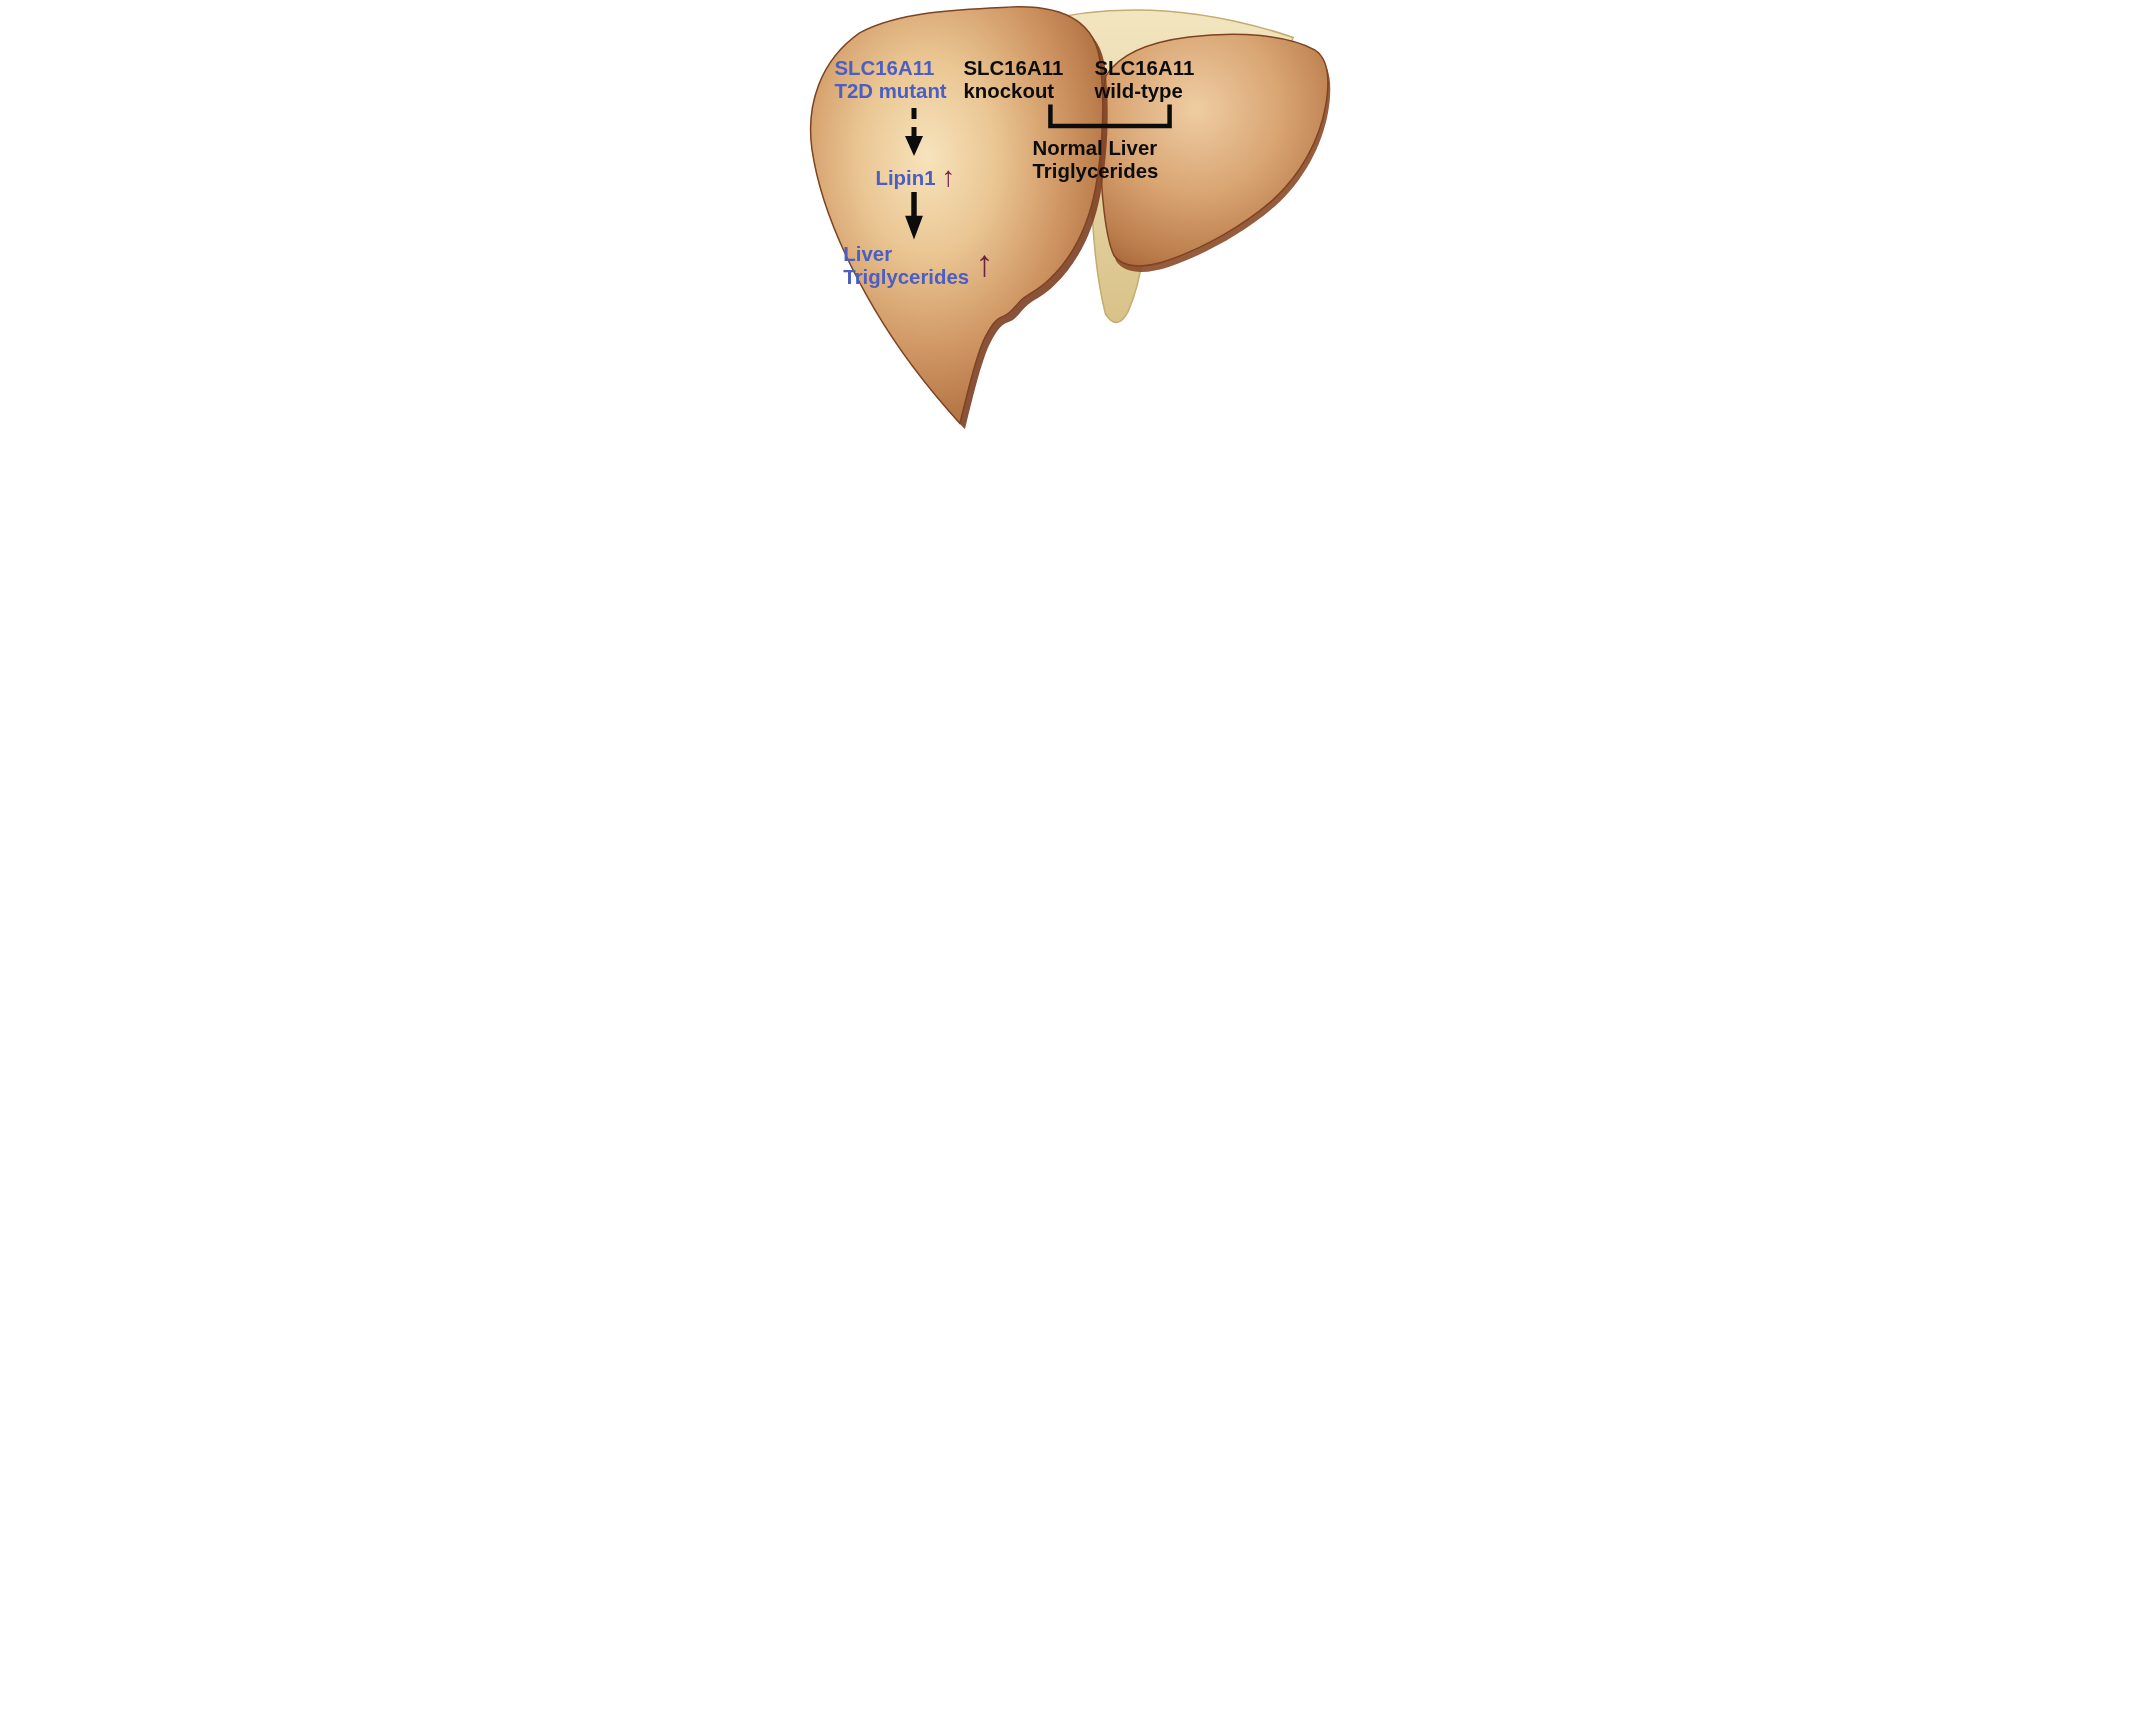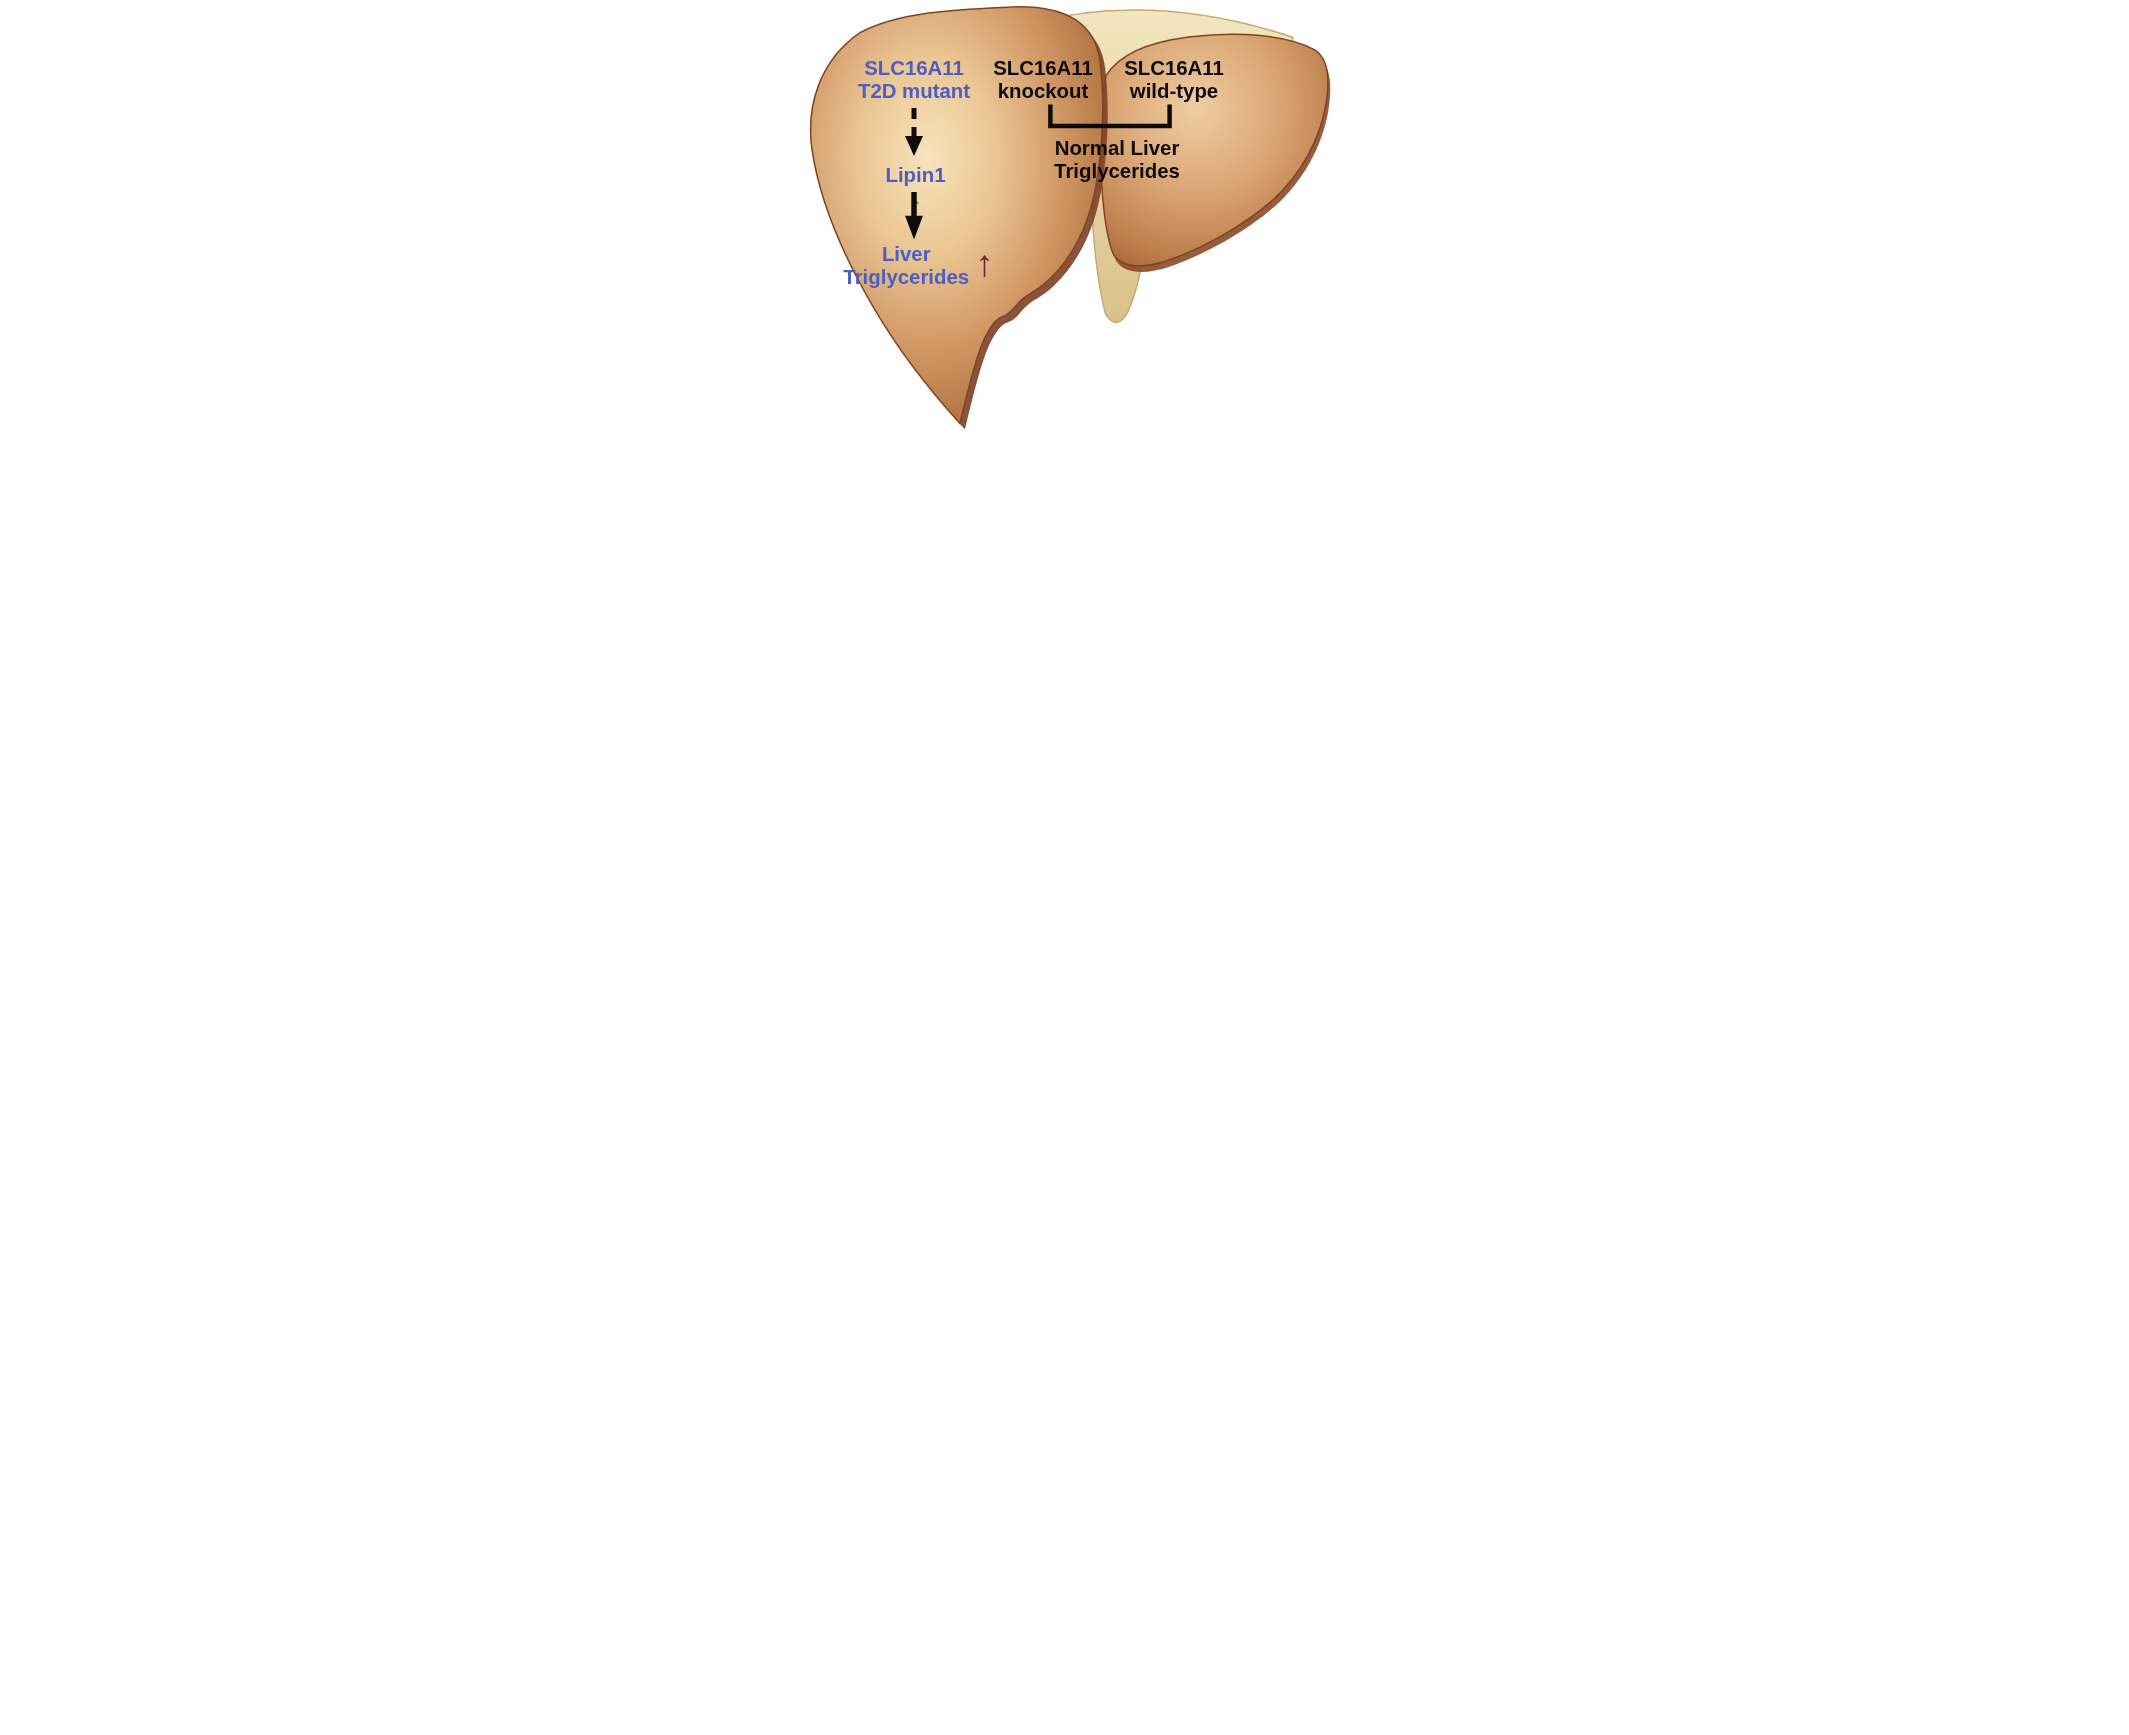--- a/index.html
+++ b/index.html
@@ -17,21 +17,20 @@
     font-family: "Liberation Sans", sans-serif;
   }
   .liver-svg, .overlay-svg {
     position: absolute;
     left: 0;
     top: 0;
   }
   .label {
     position: absolute;
     font-weight: bold;
-    text-align: center;
     line-height: 1.12;
     font-size: 20.4px;
     letter-spacing: 0px;
     white-space: nowrap;
   }
   .label .line { display: block; }
   .blue  { color: var(--mutant-text, #4a5ec4); }
   .black { color: var(--black-text, #0c0c0c); }
   .row {
     display: flex;
@@ -108,21 +107,21 @@
     <span class="line">T2D mutant</span>
   </div>
 
   <div class="arrow-wrap" style="left:105px; top:105px;">
     <svg width="20" height="55" viewBox="0 0 40 110" aria-hidden="true">
       <line x1="20" y1="6" x2="20" y2="64" stroke="#0c0c0c" stroke-width="10" stroke-dasharray="22 16"></line>
       <polygon points="2,62 38,62 20,102" fill="#0c0c0c"></polygon>
     </svg>
   </div>
 
-  <div class="label row" style="left:30px; top:164px; width:174px;flex-direction:column;">
+  <div class="label row" style="left:30px; top:164px; width:174px;">
     <span class="blue">Lipin1</span>
     <span class="up-arrow small">↑</span>
   </div>
 
   <div class="arrow-wrap" style="left:105px; top:190px;">
     <svg width="20" height="52" viewBox="0 0 40 105" aria-hidden="true">
       <line x1="20" y1="4" x2="20" y2="56" stroke="#0c0c0c" stroke-width="11"></line>
       <polygon points="2,52 38,52 20,100" fill="#0c0c0c"></polygon>
     </svg>
   </div>

